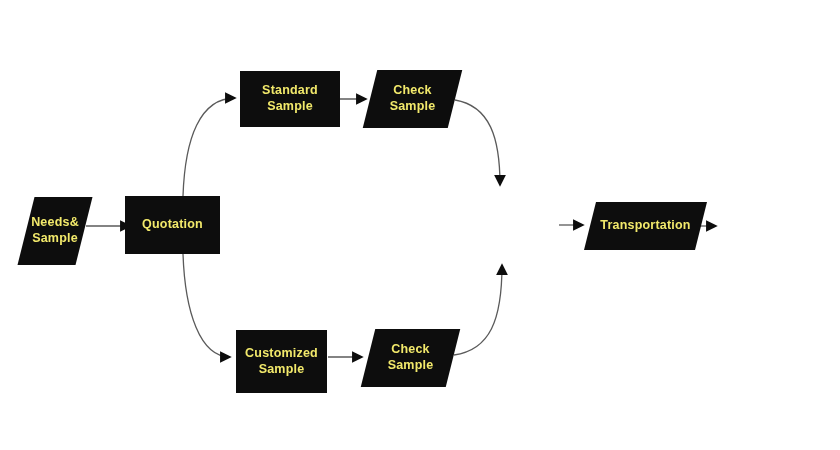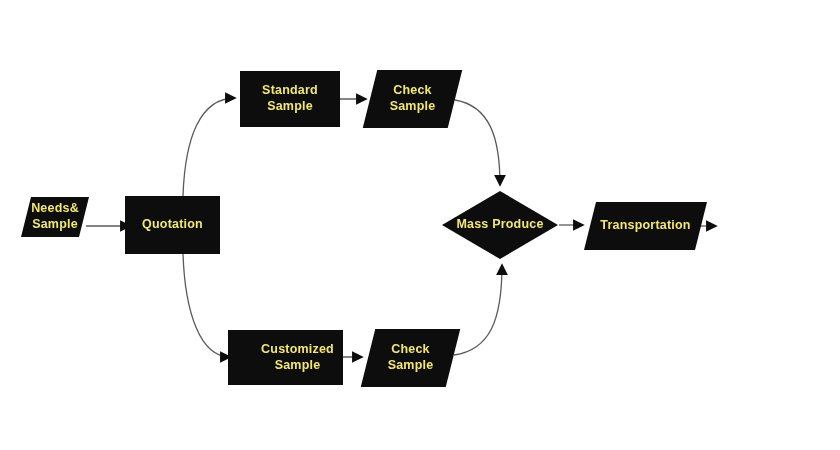--- a/index.html
+++ b/index.html
@@ -50,26 +50,26 @@
     transform: skewX(-14deg);
   }
   .diamond-bg {
     clip-path: polygon(50% 0%, 100% 50%, 50% 100%, 0% 50%);
   }
   .terminator-bg {
     border-radius: 26px;
   }
 
   
-  #node-needs-sample      { left: 26px;  top: 197px; width: 58px;  height: 40px; }
+  #node-needs-sample      { left: 26px;  top: 197px; width: 58px;  height: 68px; }
   #node-quotation         { left: 125px; top: 196px; width: 95px;  height: 58px; }
   #node-standard-sample   { left: 240px; top: 71px;  width: 100px;  height: 56px; }
   #node-check-sample-top  { left: 370px; top: 70px;  width: 85px;  height: 58px; }
   #node-mass-produce      { left: 442px; top: 191px; width: 116px; height: 68px; }
-  #node-customized-sample { left: 228px; top: 330px; width: 91px;  height: 55px; padding-left: 24px; }
+  #node-customized-sample { left: 236px; top: 330px; width: 91px;  height: 63px; }
   #node-check-sample-bottom { left: 368px; top: 329px; width: 85px; height: 58px; }
   #node-transportation    { left: 590px; top: 202px; width: 111px; height: 48px; }
   #node-after-service     { left: 722px; top: 200px; width: 90px;  height: 52px; }
 </style>
 </head>
 <body>
 
 <div class="canvas">
 
   <svg class="connector-layer" viewBox="0 0 840 450" xmlns="http://www.w3.org/2000/svg">
@@ -107,24 +107,20 @@
     <div class="node-label">Standard
 Sample</div>
   </div>
 
   <div class="node" id="node-check-sample-top">
     <div class="para-bg"></div>
     <div class="node-label">Check
 Sample</div>
   </div>
 
-  <div class="node" id="node-mass-produce">
-    <div class="diamond-bg"></div>
-    <div class="node-label">Mass Produce</div>
-  </div>
 
   <div class="node" id="node-customized-sample">
     <div class="rect-bg"></div>
     <div class="node-label">Customized
 Sample</div>
   </div>
 
   <div class="node" id="node-check-sample-bottom">
     <div class="para-bg"></div>
     <div class="node-label">Check

